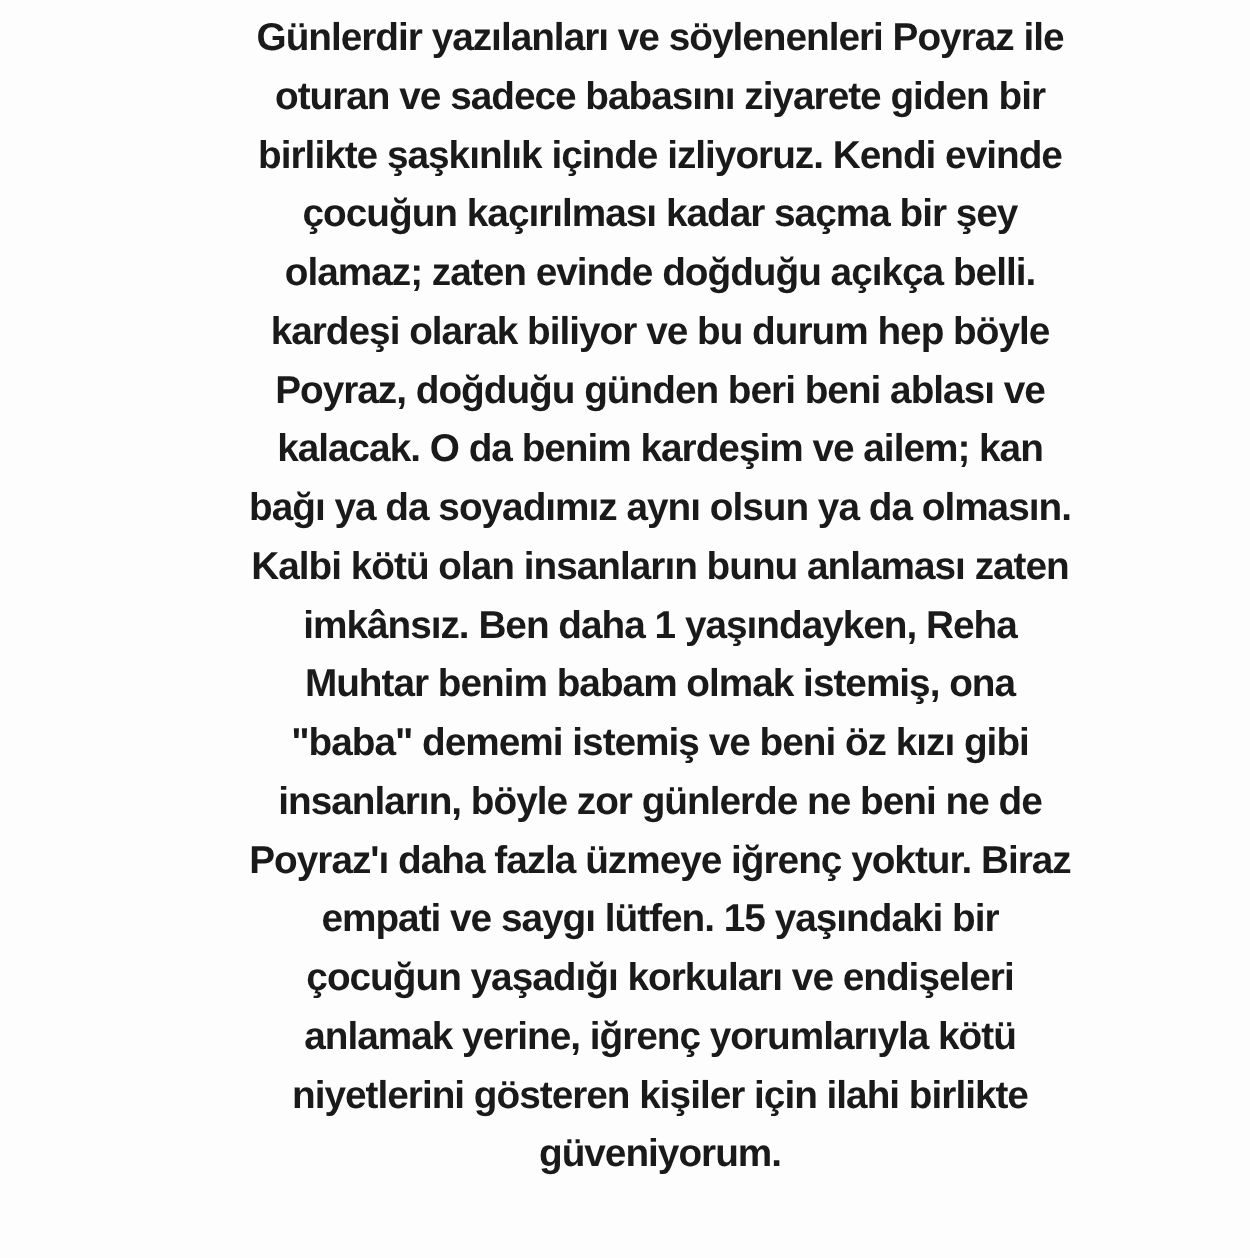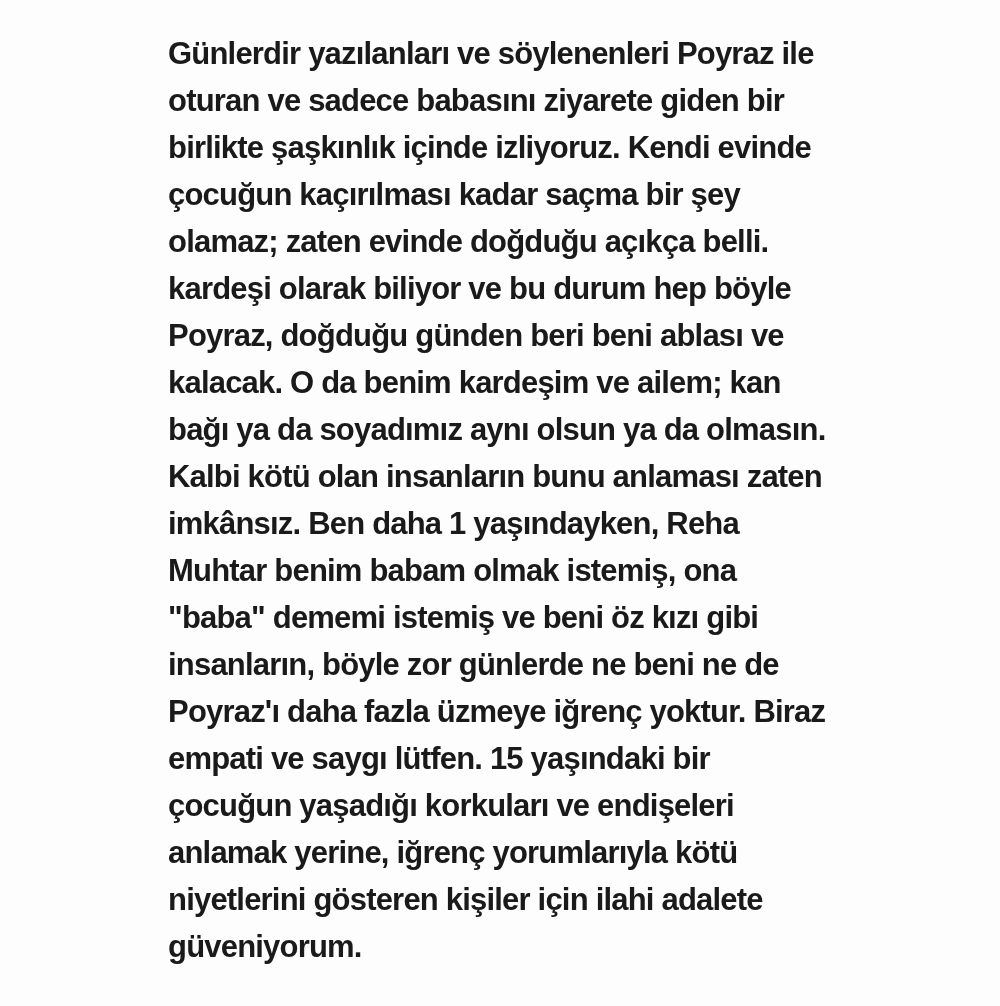--- a/index.html
+++ b/index.html
@@ -6,27 +6,28 @@
     margin: 0;
     padding: 0;
     width: 1000px;
     height: 1006px;
     overflow: hidden;
     background: #fdfdfd;
   }
   .statement {
     position: absolute;
     left: 168px;
-    top: 30px;
+    top: 6px;
     width: 720px;
     font-family: "Liberation Sans", sans-serif;
     font-weight: 600;
     font-size: 31px;
     letter-spacing: -0.8px;
     color: #1a1a1a;
+    text-align: center;
   }
   .statement .line {
     height: 47px;
     line-height: 47px;
     white-space: nowrap;
   }
 </style>
 </head>
 <body style="background: rgb(253, 253, 253);">
 
@@ -42,15 +43,15 @@
   <div class="line">bağı ya da soyadımız aynı olsun ya da olmasın.</div>
   <div class="line">Kalbi kötü olan insanların bunu anlaması zaten</div>
   <div class="line">imkânsız. Ben daha 1 yaşındayken, Reha</div>
   <div class="line">Muhtar benim babam olmak istemiş, ona</div>
   <div class="line">"baba" dememi istemiş ve beni öz kızı gibi</div>
   <div class="line">insanların, böyle zor günlerde ne beni ne de</div>
   <div class="line">Poyraz'ı daha fazla üzmeye iğrenç yoktur. Biraz</div>
   <div class="line">empati ve saygı lütfen. 15 yaşındaki bir</div>
   <div class="line">çocuğun yaşadığı korkuları ve endişeleri</div>
   <div class="line">anlamak yerine, iğrenç yorumlarıyla kötü</div>
-  <div class="line">niyetlerini gösteren kişiler için ilahi adalete</div>
+  <div class="line">niyetlerini gösteren kişiler için ilahi birlikte</div>
   <div class="line">güveniyorum.</div>
 </div>
 
 </body></html>

